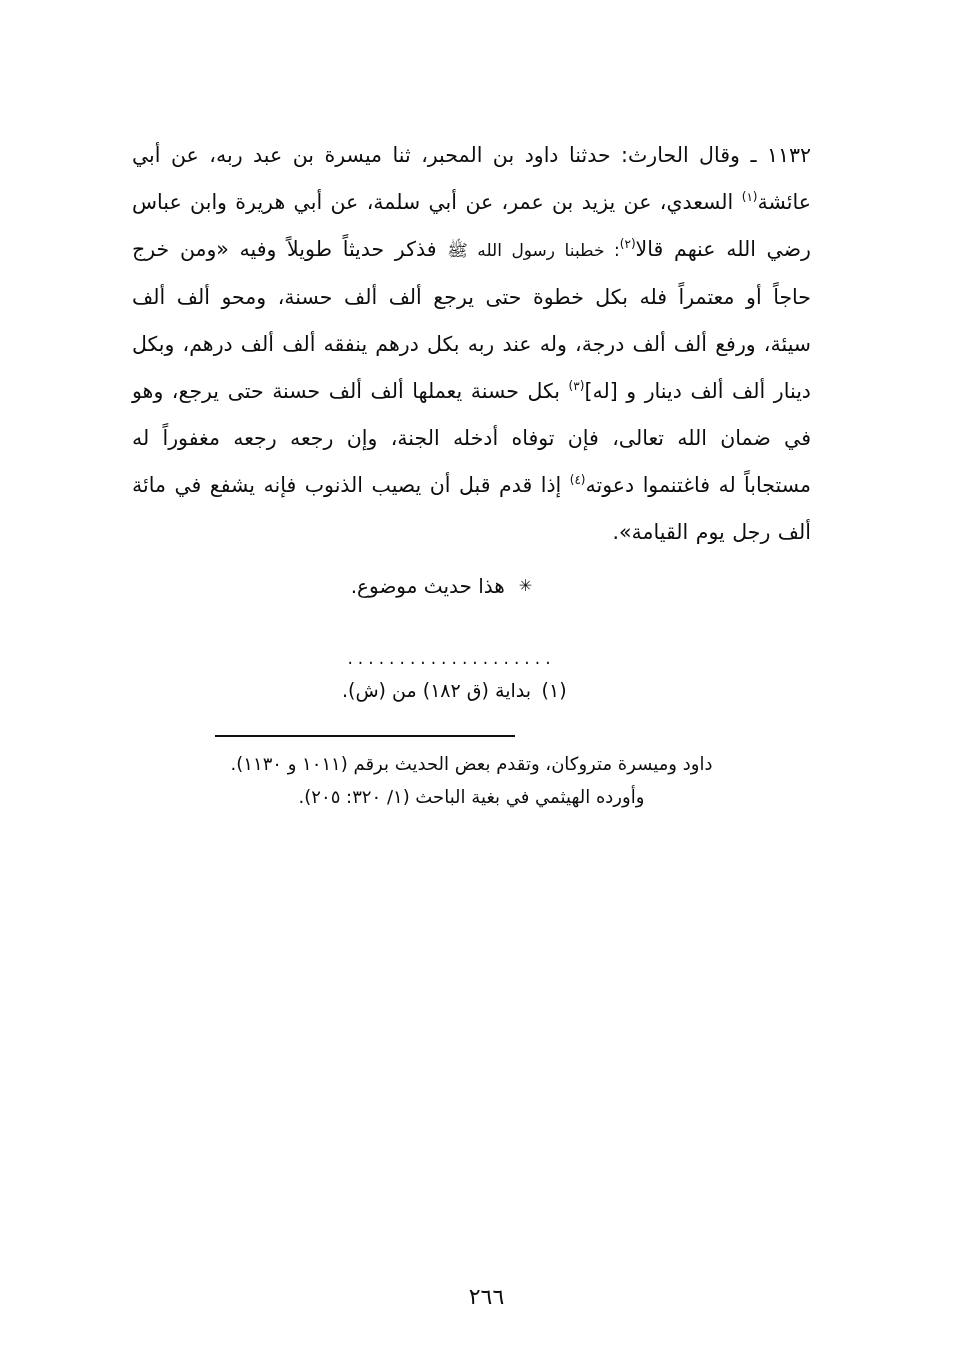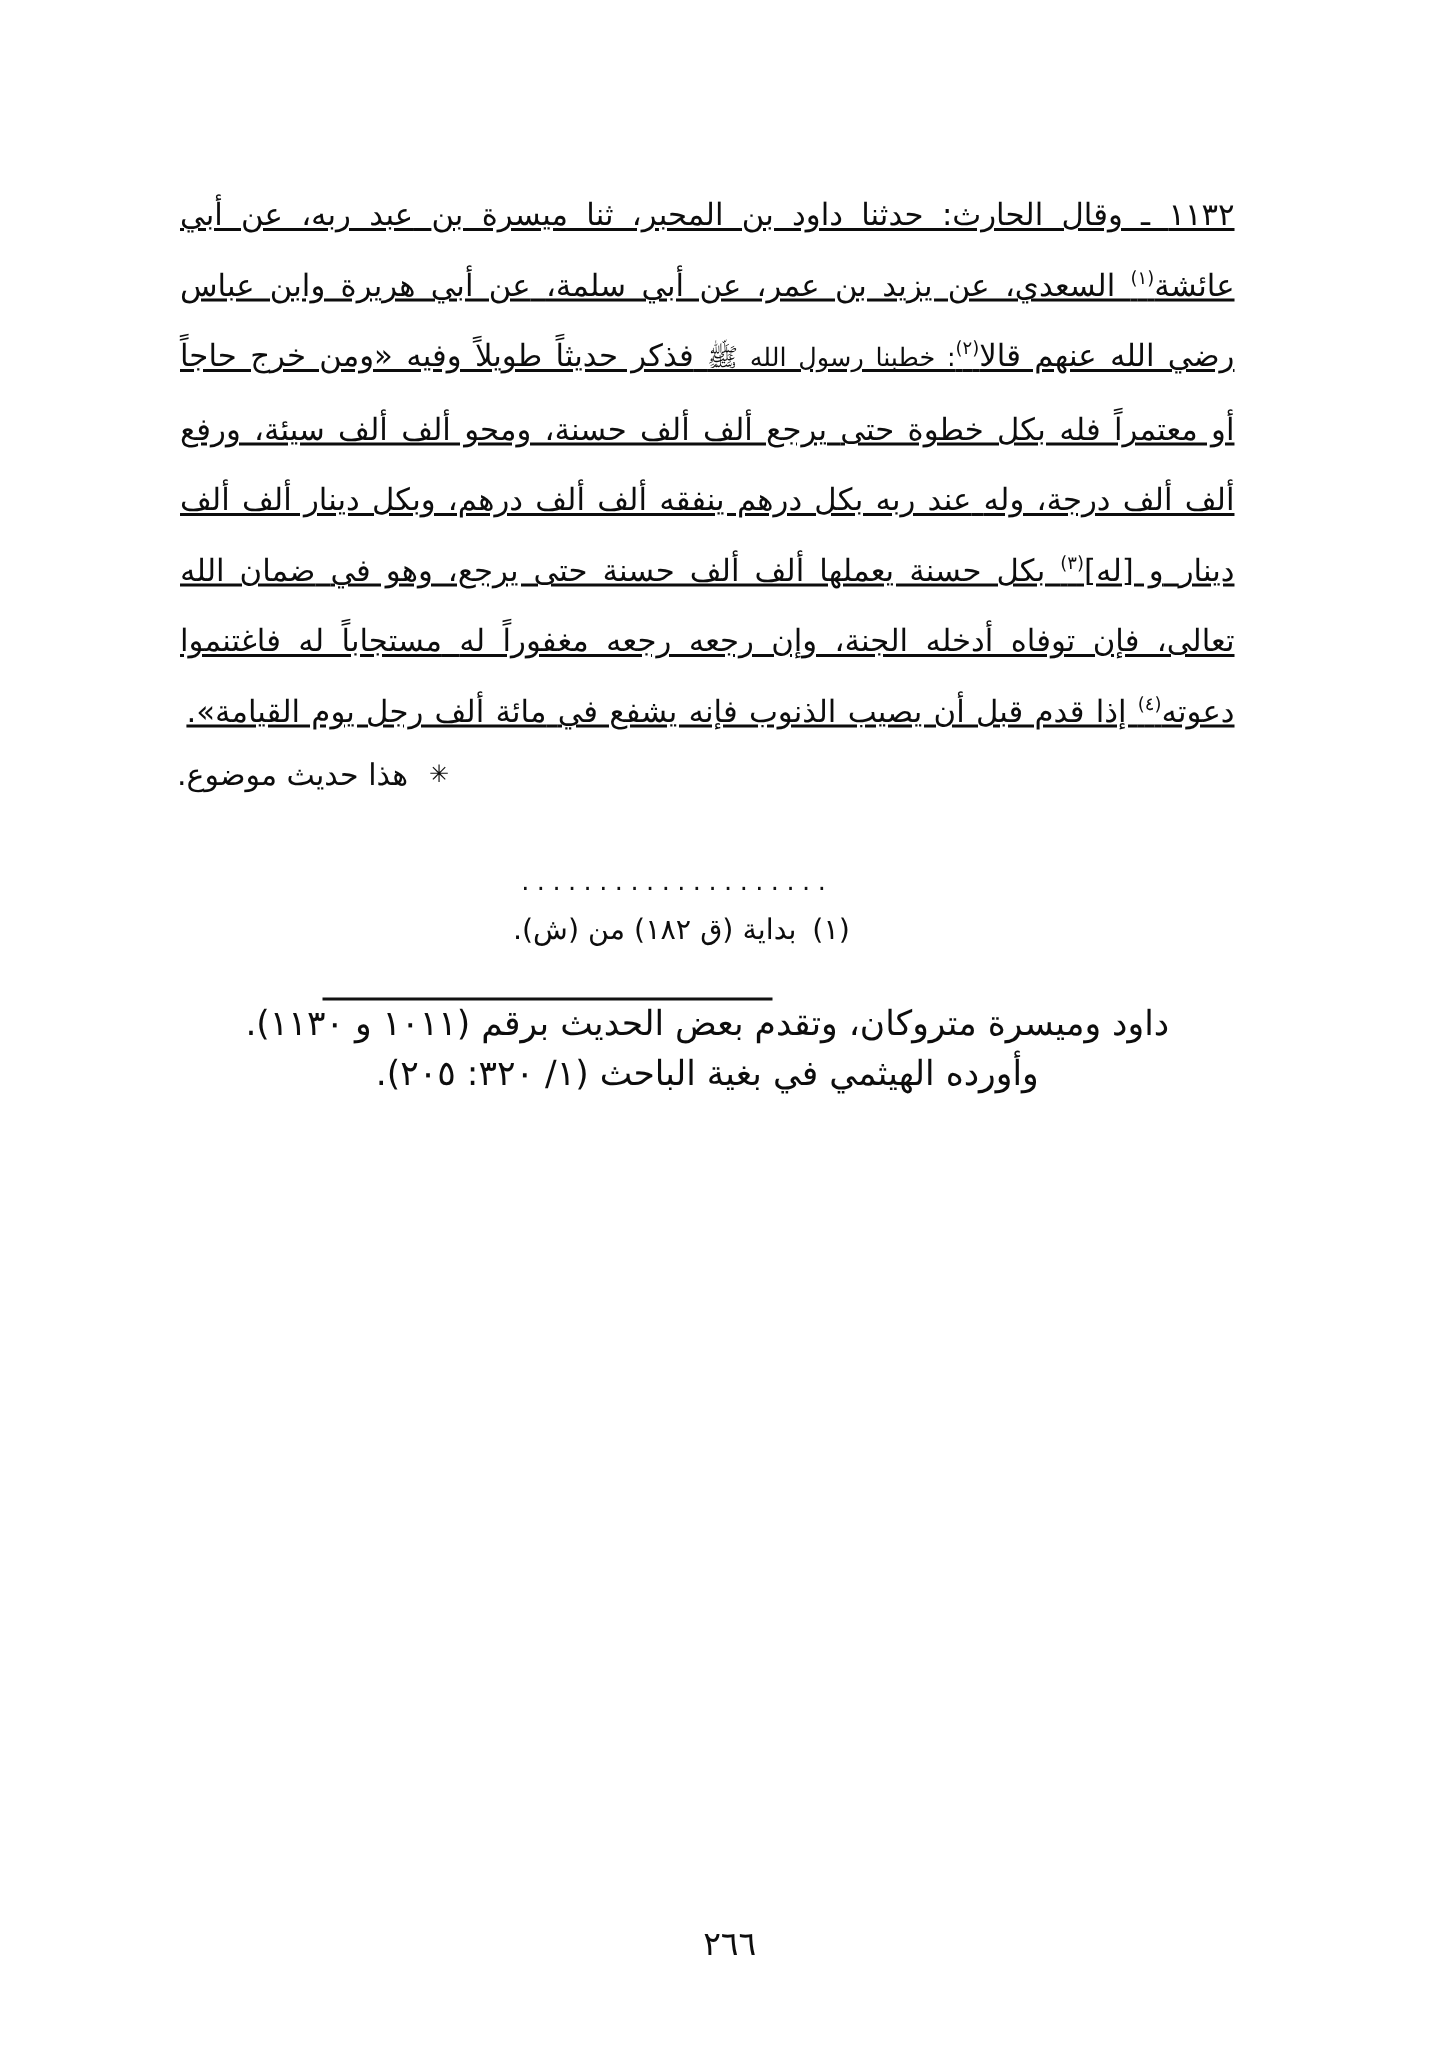--- a/index.html
+++ b/index.html
@@ -33,39 +33,38 @@
   .body-block {
     direction: rtl;
     text-align: justify;
     text-align-last: right;
     font-size: 20.5px;
     line-height: 47px;
     letter-spacing: 0px;
     word-spacing: 1px;
   }
   .body-block p {
-    margin: 2px;
-    text-decoration: underline;
+    margin: 14px;
   }
   .hadith-number {
     letter-spacing: 1px;
   }
   sup.fn {
     font-size: 12px;
     vertical-align: super;
     line-height: 0;
   }
   .sallam {
     font-size: 17px;
     letter-spacing: -1px;
   }
   
   .ruling {
     direction: rtl;
-    text-align: left;
+    text-align: center;
     font-size: 20px;
     line-height: 32px;
     padding-right: 60px;
   }
   .ruling .star {
     font-size: 16px;
     vertical-align: 2px;
     margin-left: 14px;
   }
   
@@ -110,21 +109,22 @@
   .takhrij-head {
     direction: rtl;
     margin-top: 16px;
     font-size: 20px;
     text-align: center;
     padding-right: 40px;
     letter-spacing: 1px;
   }
   .takhrij-body {
     direction: rtl;
-    font-size: 23px;
+    margin-top: 10px;
+    font-size: 18px;
     line-height: 33px;
     text-align: center;
   }
   
   .page-number {
     position: absolute;
     bottom: 62px;
     left: 16px;
     right: 0;
     text-align: center;

